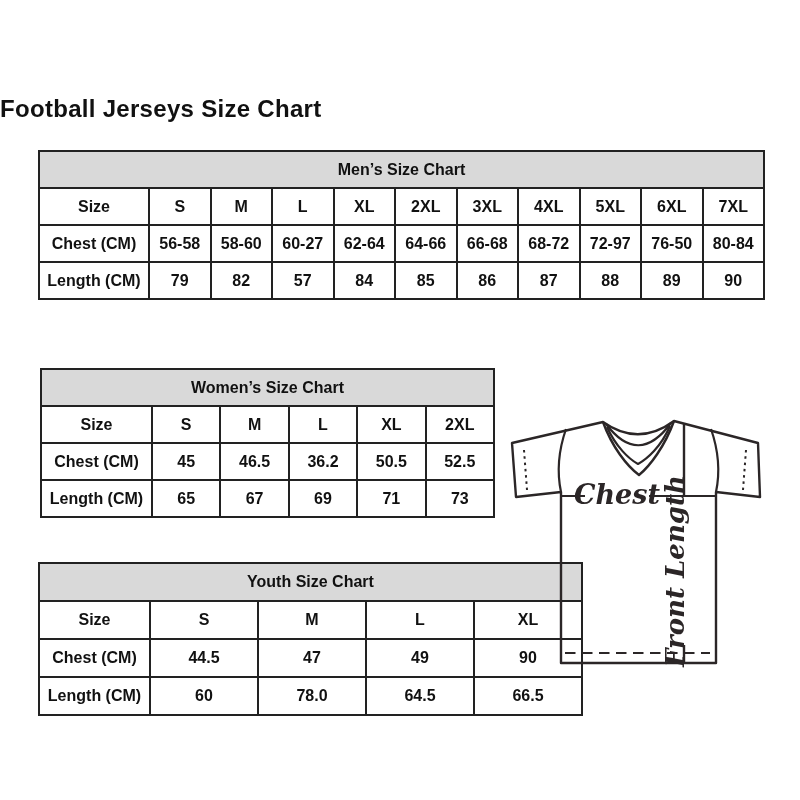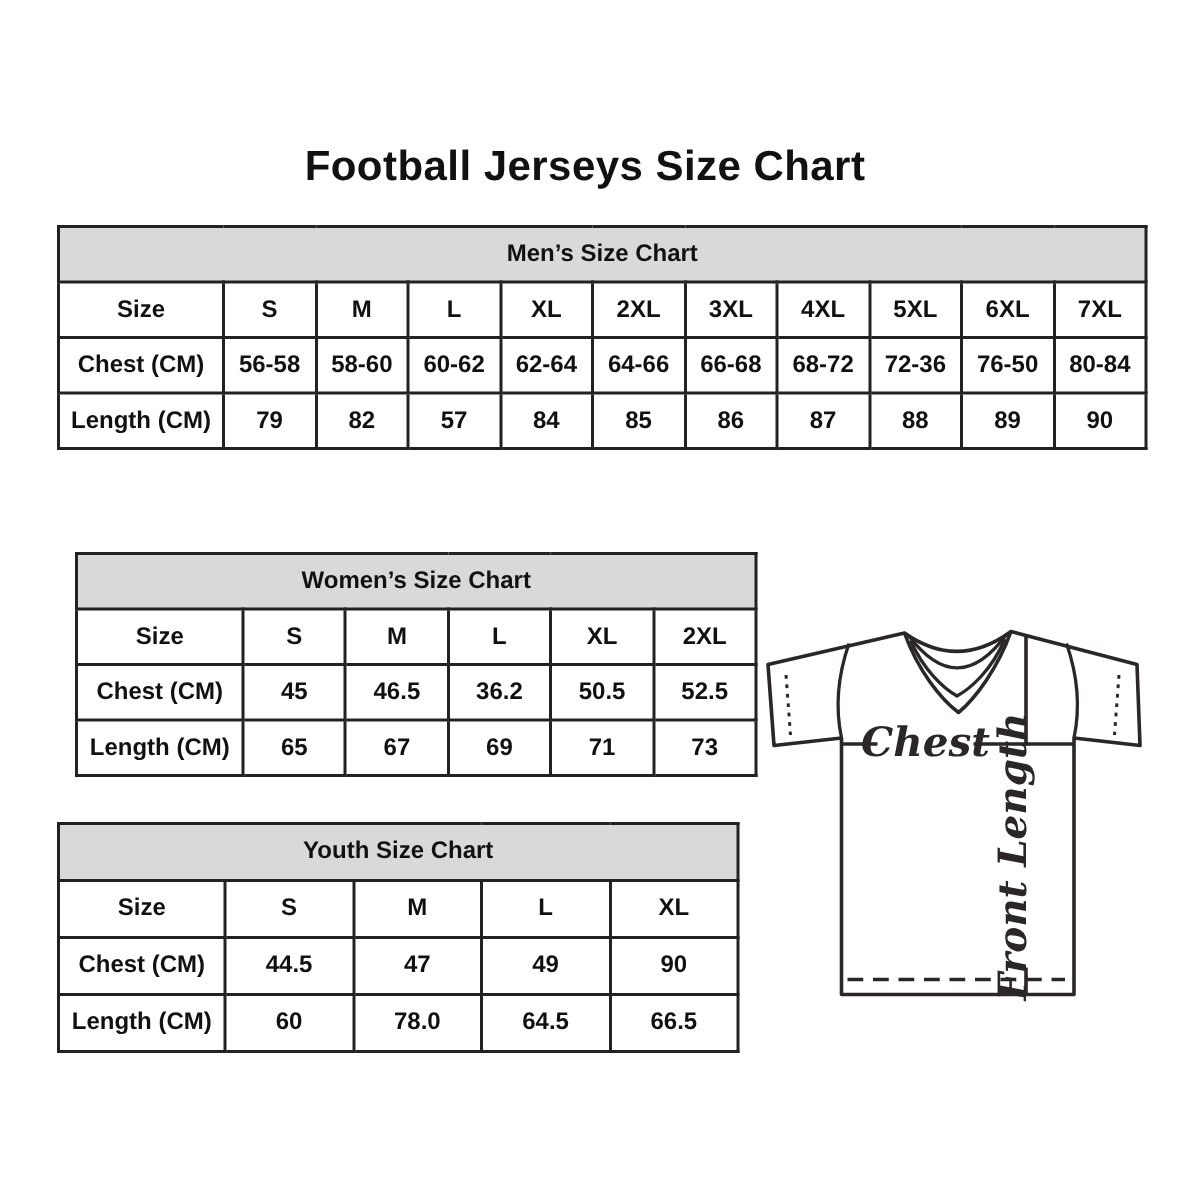--- a/index.html
+++ b/index.html
@@ -1,39 +1,39 @@
 <!DOCTYPE html>
 <html><head>
 <meta charset="utf-8">
 <style>
   html,body{margin:0;padding:0;background:#ffffff;}
   body{width:800px;height:800px;font-family:"Liberation Sans",sans-serif;}
   .page{position:relative;width:800px;height:800px;background:#fff;overflow:hidden;}
 
   .title{
     position:absolute;left:0;top:95px;width:780px;margin:0;
-    text-align:center;font-size:28px;font-weight:bold;color:#111;
+    font-size:24px;font-weight:bold;color:#111;
     letter-spacing:.3px;
   }
 
   table.tbl{
     position:absolute;border-collapse:collapse;table-layout:fixed;
     background:#fff;
   }
   table.tbl td{
     border:2px solid #222;text-align:center;vertical-align:middle;
     font-weight:bold;color:#111;font-size:16px;padding:0;overflow:hidden;
     white-space:nowrap;
   }
   td.band{background:#d9d9d9;font-size:18px;height:36px;}
   table.mens{left:38px;top:150px;width:727px;}
   table.mens td{height:35px;}
-  table.womens{left:50px;top:368px;width:455px;}
+  table.womens{left:40px;top:368px;width:455px;}
   table.womens td{height:35px;}
-  table.youth{left:38px;top:548px;width:455px;}
+  table.youth{left:38px;top:562px;width:545px;}
   table.youth td{height:36px;}
   col.label-col-m{width:110px;}
   col.label-col{width:111px;}
 
   .jersey-wrap{position:absolute;left:498px;top:410px;width:280px;height:262px;}
   .jersey-wrap svg{display:block;}
   .jersey-line{stroke:#2b2627;fill:none;}
   .jersey-text{
     font-family:"DejaVu Serif",serif;font-style:italic;font-weight:bold;
     fill:#2b2627;
@@ -74,26 +74,26 @@
         <td>3XL</td>
         <td>4XL</td>
         <td>5XL</td>
         <td>6XL</td>
         <td>7XL</td>
       </tr>
       <tr>
         <td>Chest (CM)</td>
         <td>56-58</td>
         <td>58-60</td>
-        <td>60-62</td>
+        <td>60-27</td>
         <td>62-64</td>
         <td>64-66</td>
         <td>66-68</td>
         <td>68-72</td>
-        <td>72-36</td>
+        <td>72-97</td>
         <td>76-50</td>
         <td>80-84</td>
       </tr>
       <tr>
         <td>Length (CM)</td>
         <td>79</td>
         <td>82</td>
         <td>57</td>
         <td>84</td>
         <td>85</td>

